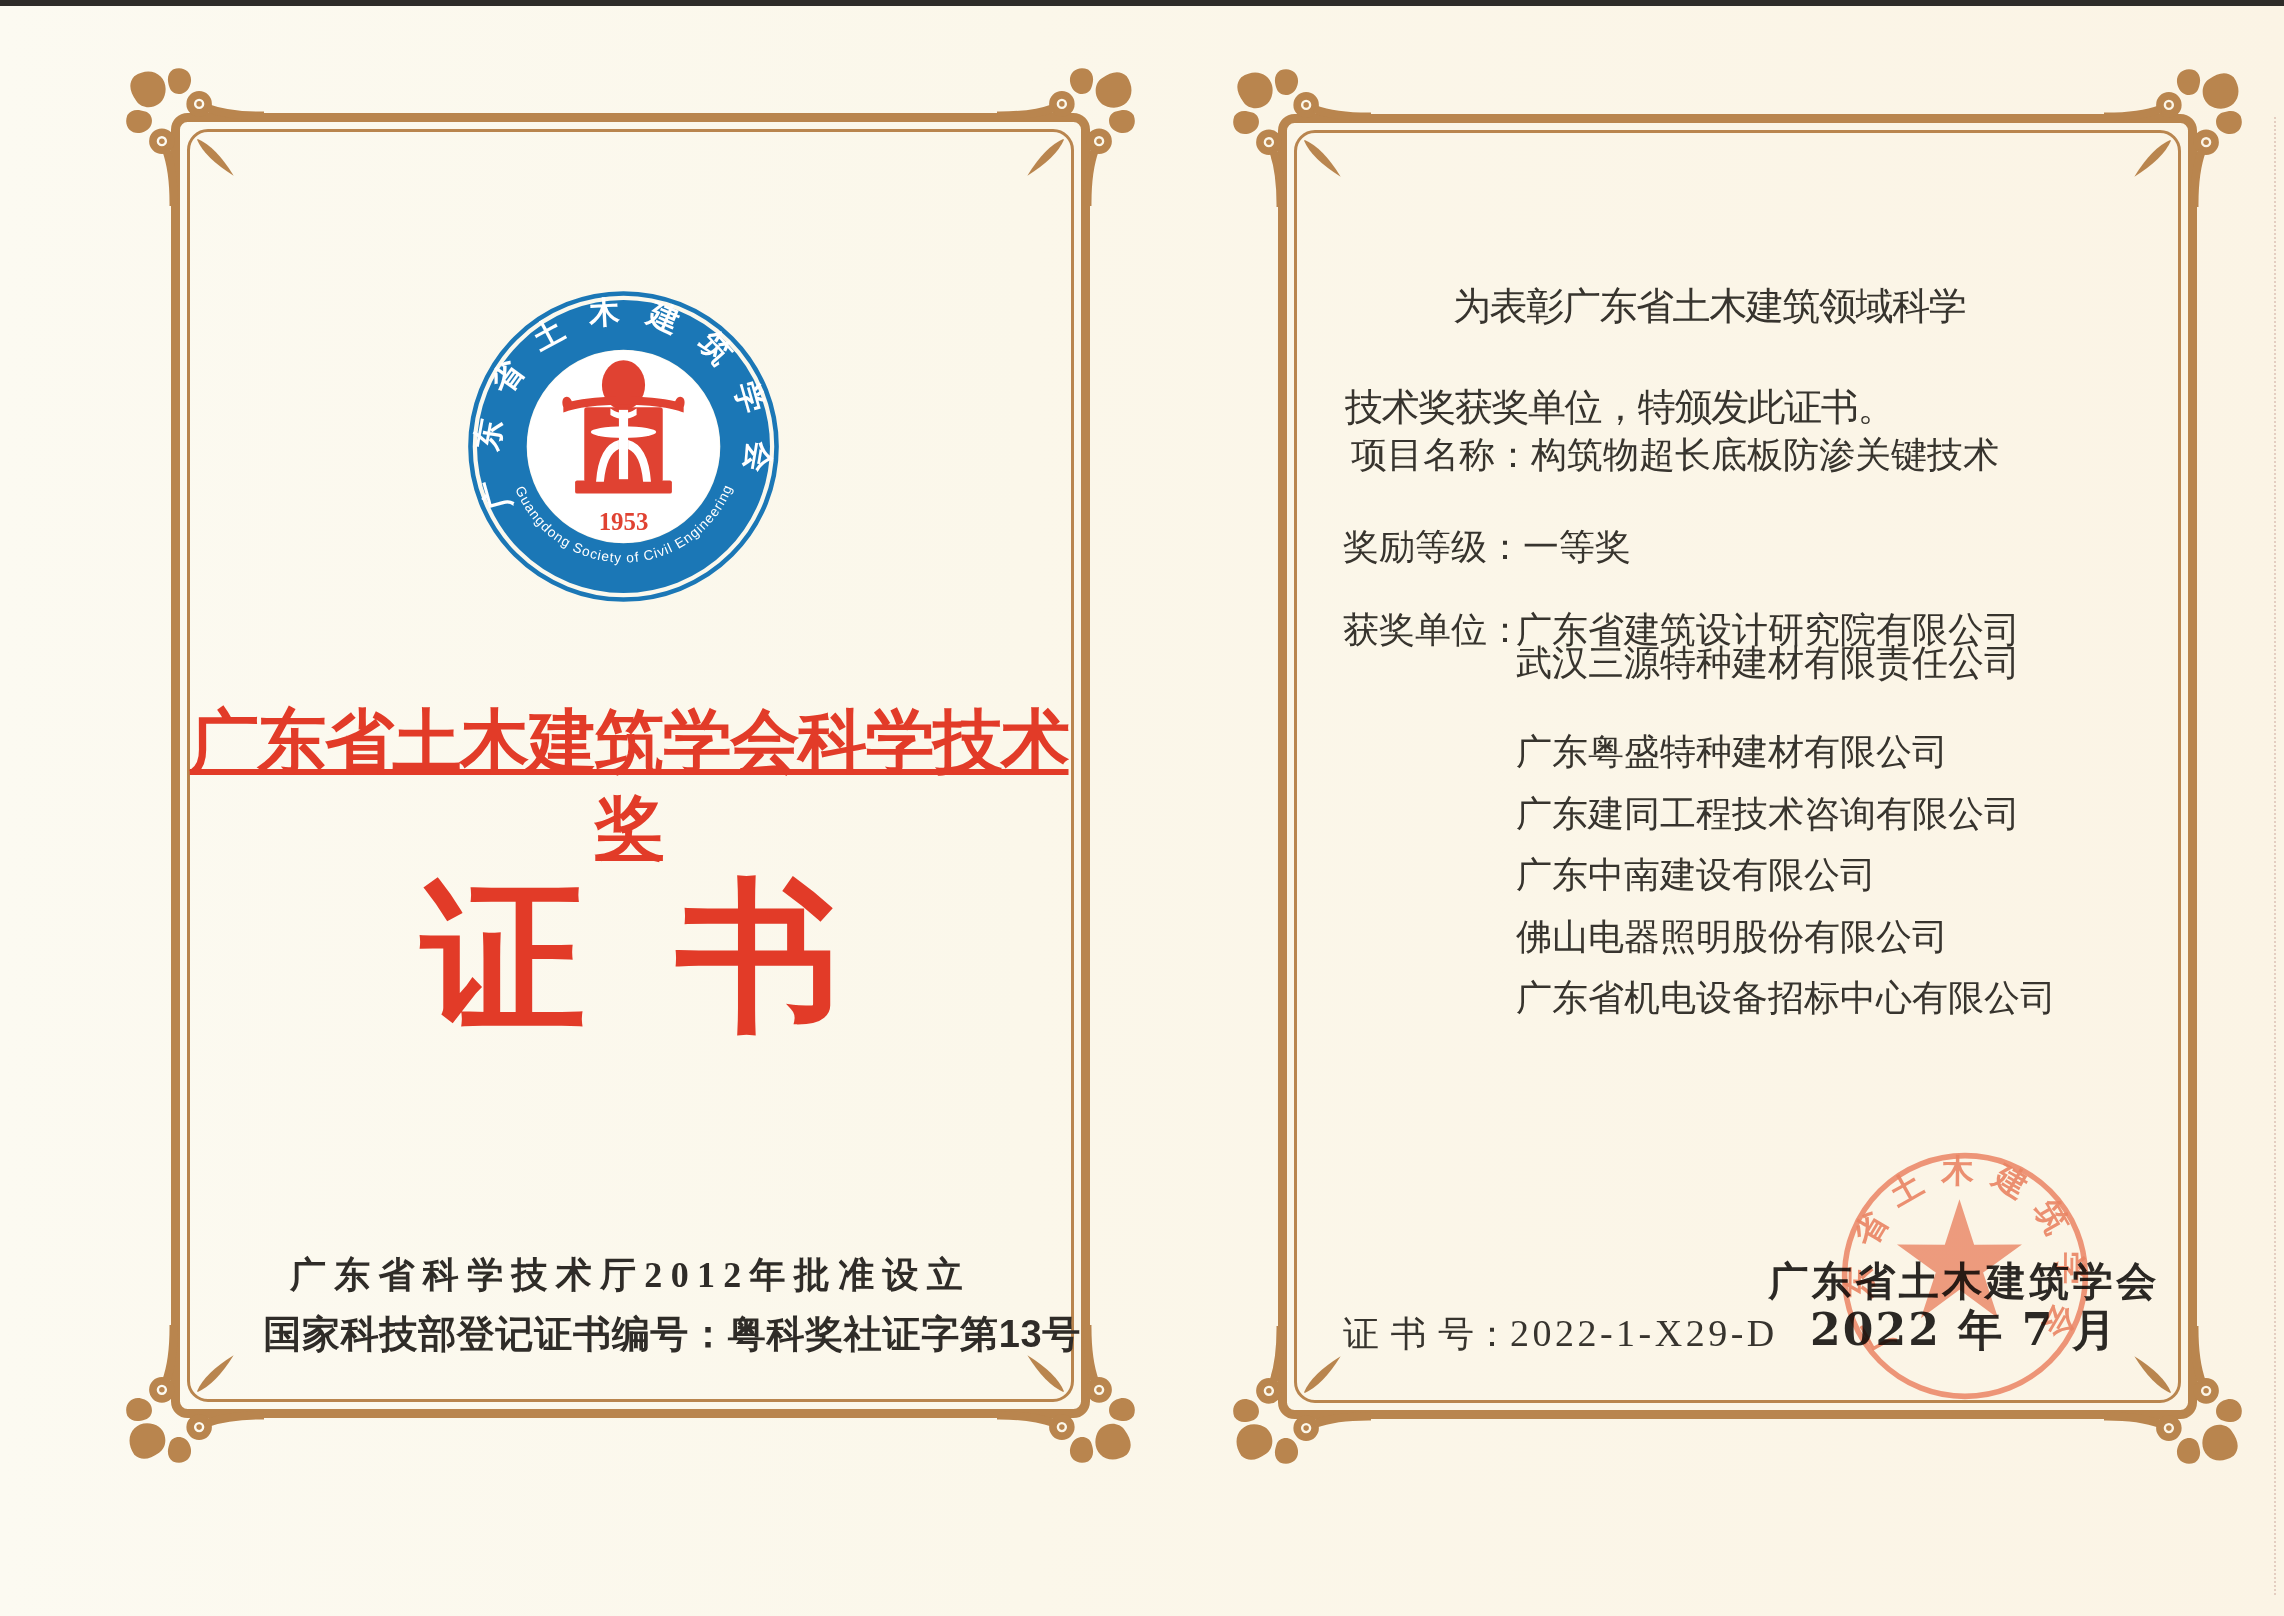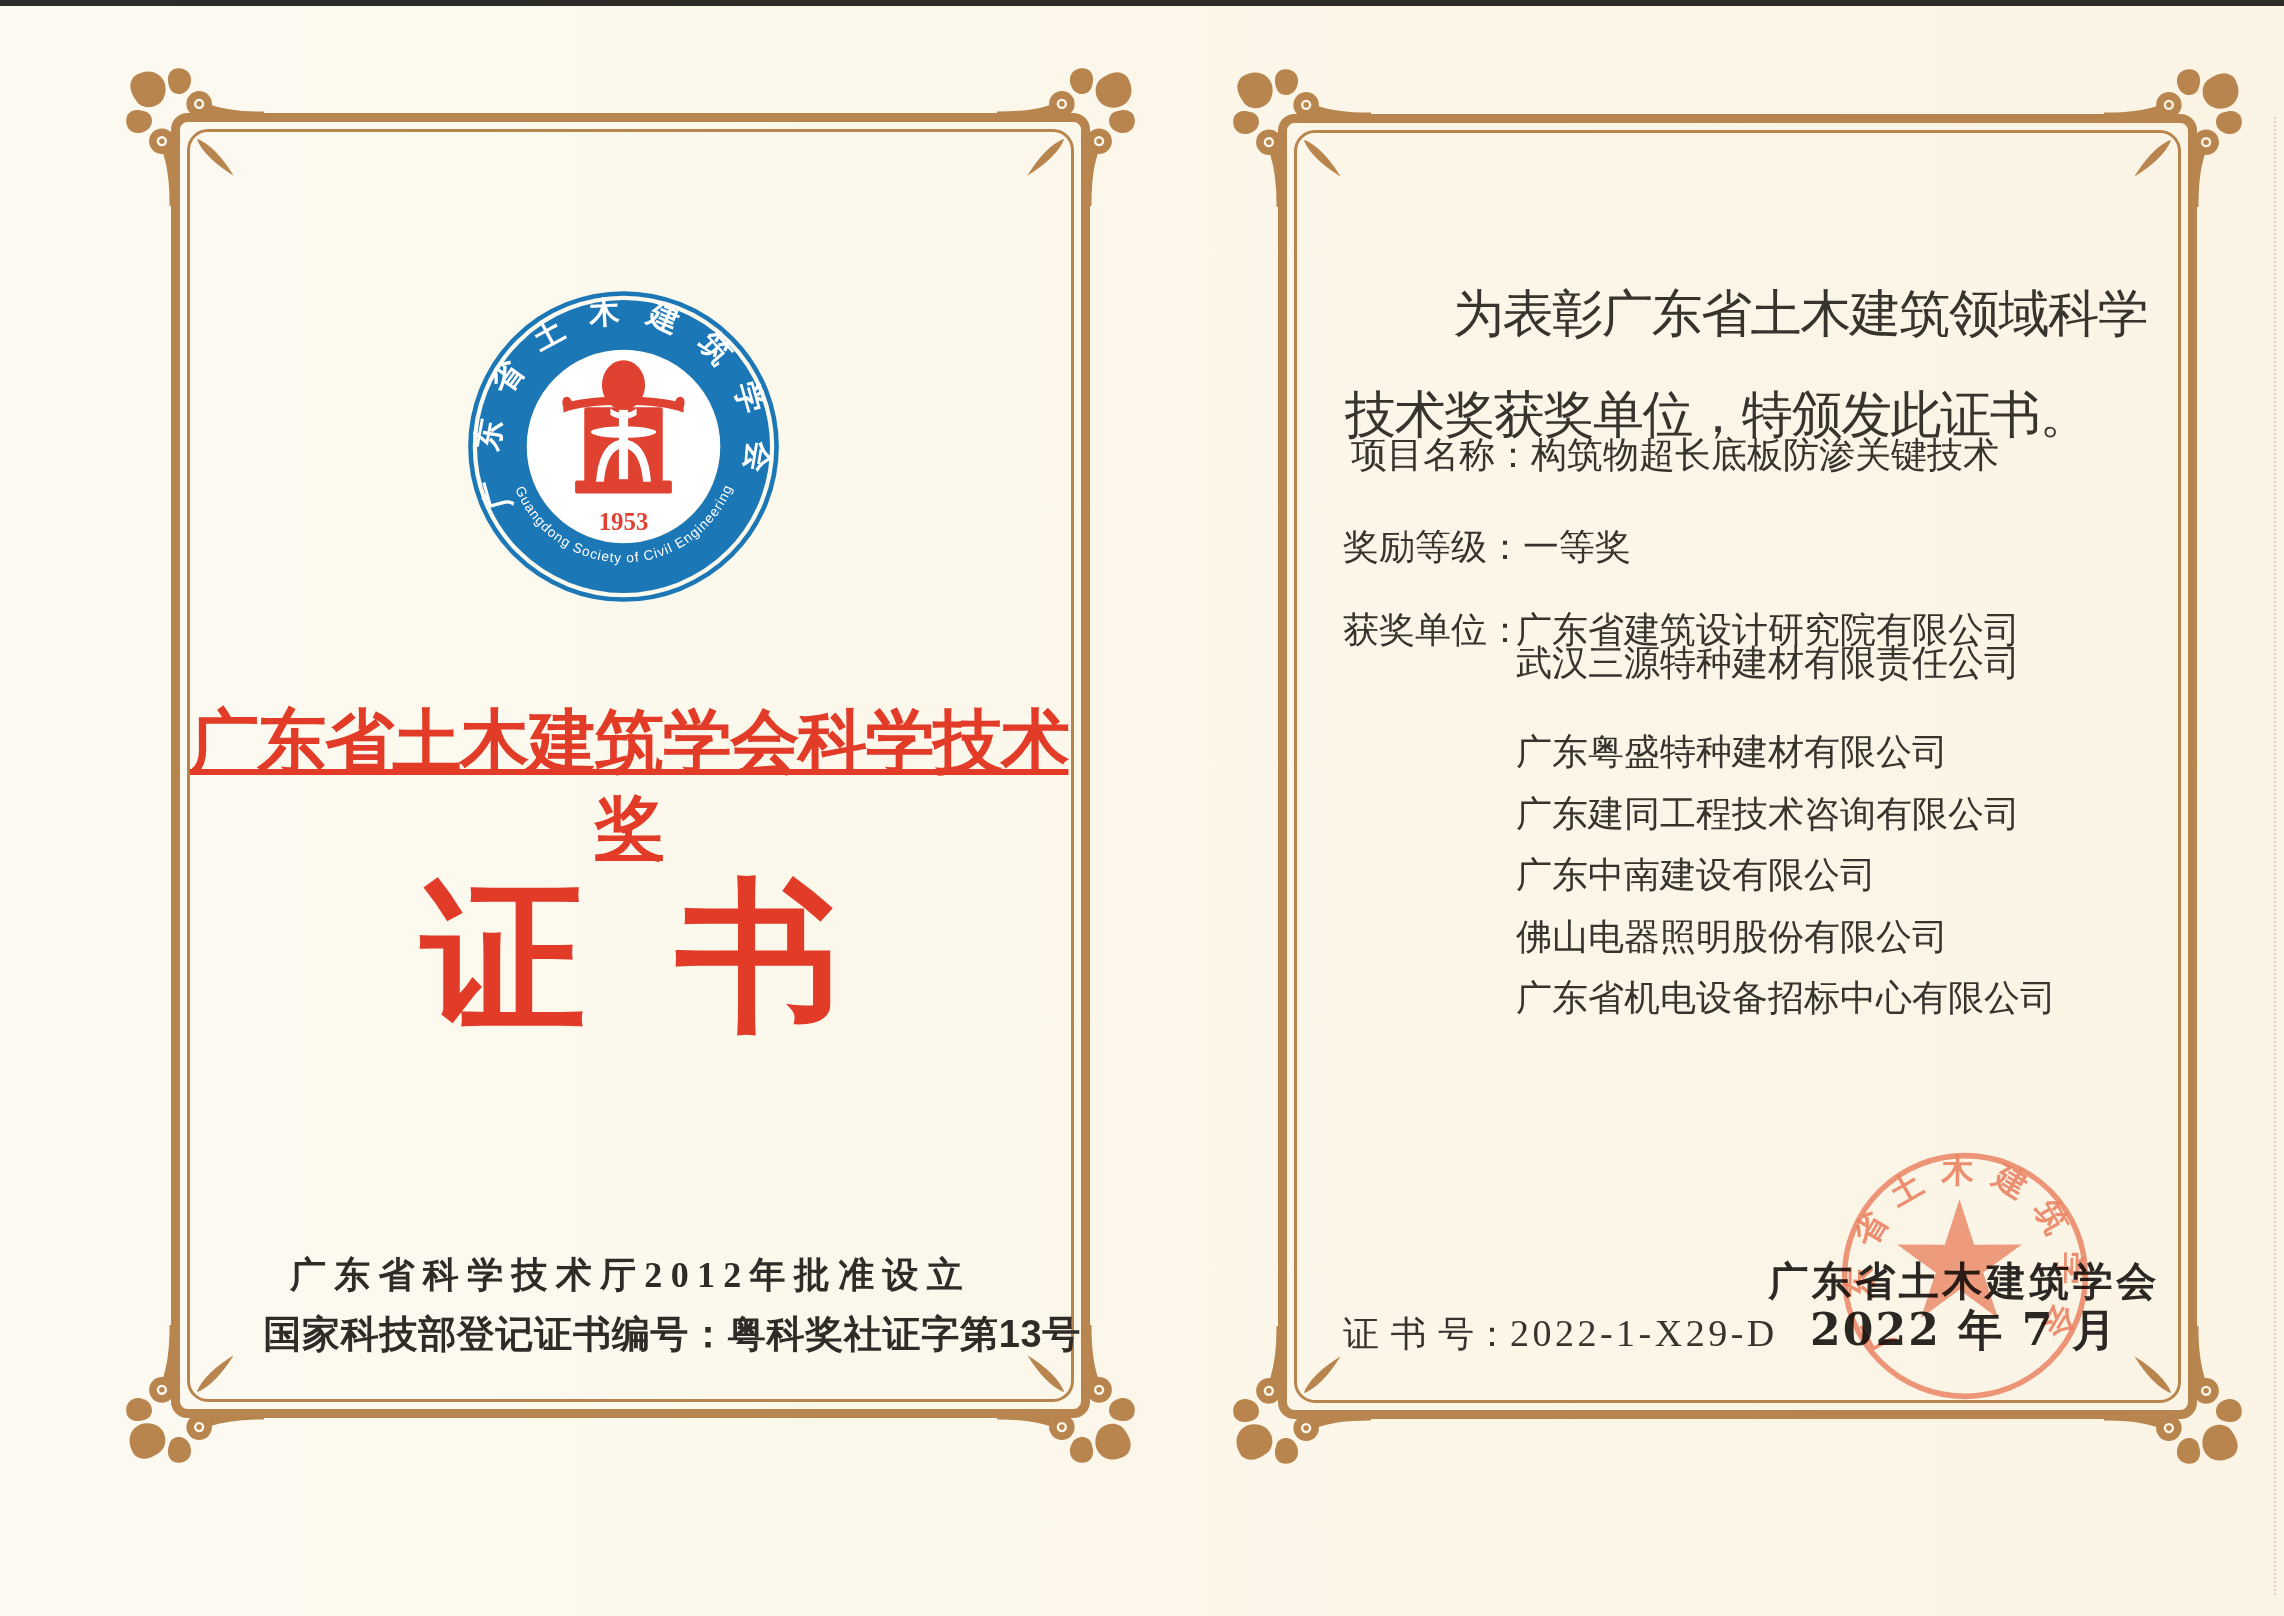--- a/index.html
+++ b/index.html
@@ -27,21 +27,21 @@
   .logo-svg{position:absolute;left:280px;top:161px;width:327px;height:327px;}
   .award-title{position:absolute;left:4.1px;top:577px;width:890px;text-align:center;
     font-size:69px;font-weight:bold;letter-spacing:-1.4px;color:#e23b28;line-height:1.25;text-decoration:underline;}
   .cert-word{position:absolute;left:0;top:754px;width:100%;display:flex;justify-content:center;gap:90px;
     font-size:164px;font-weight:bold;color:#e23b28;line-height:1;}
   .foot1{position:absolute;left:0;top:1129px;width:100%;text-align:center;
     font-size:36px;font-weight:600;letter-spacing:8.3px;color:#2f2c28;font-family:Liberation Serif, serif;}
   .foot2{position:absolute;left:0;top:1187px;width:100%;text-align:right;
     font-size:38px;font-weight:600;letter-spacing:0.7px;color:#2f2c28;}
   
-  .intro-line{position:absolute;font-size:51px;line-height:1.2;color:#37342e;letter-spacing:-1.4px;font-family:Liberation Serif, serif;}
+  .intro-line{position:absolute;font-size:38px;line-height:1.2;color:#37342e;letter-spacing:-1.4px;}
   .row{position:absolute;display:flex;font-size:36px;line-height:41px;color:#37342e;letter-spacing:0;}
   .winner{position:absolute;font-size:36px;line-height:41px;color:#37342e;}
   .certno-val{font-family:"Liberation Serif",serif;font-size:38px;letter-spacing:3.5px;}
   .sig-block{position:absolute;left:470px;top:1136px;width:414px;text-align:center;color:#2b2824;}
   .sig-issuer{font-size:40px;font-weight:bold;letter-spacing:3.5px;line-height:43px;}
   .sig-date{font-size:44px;font-weight:bold;letter-spacing:2.1px;line-height:41px;margin-top:7px;}
   .seal-svg{position:absolute;left:550px;top:1025px;width:256px;height:256px;mix-blend-mode:multiply;}
 </style>
 </head>
 <body>

